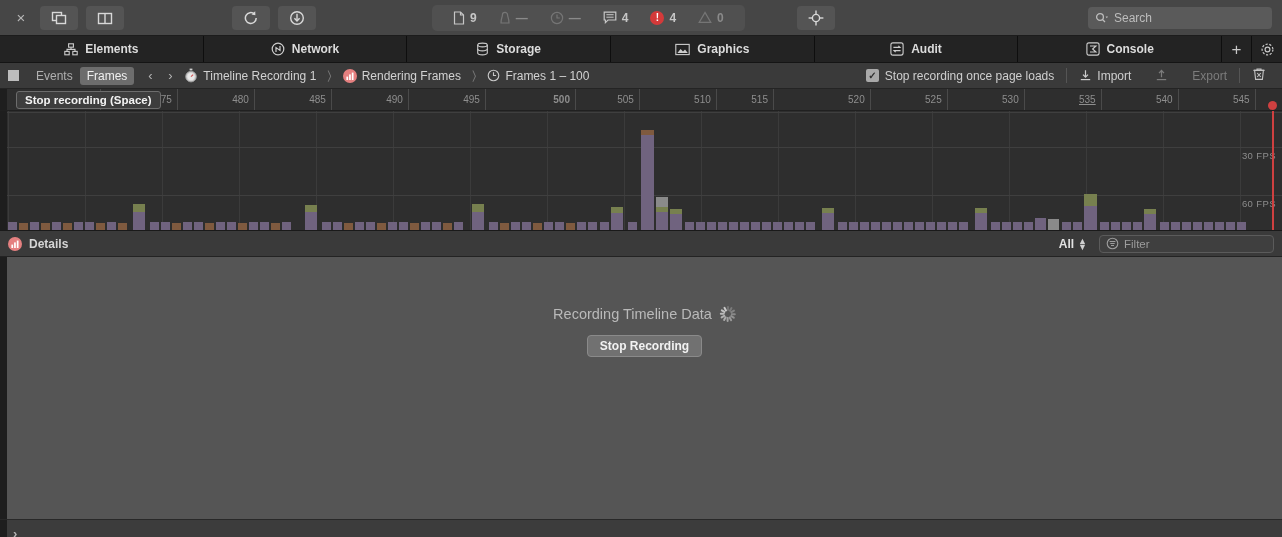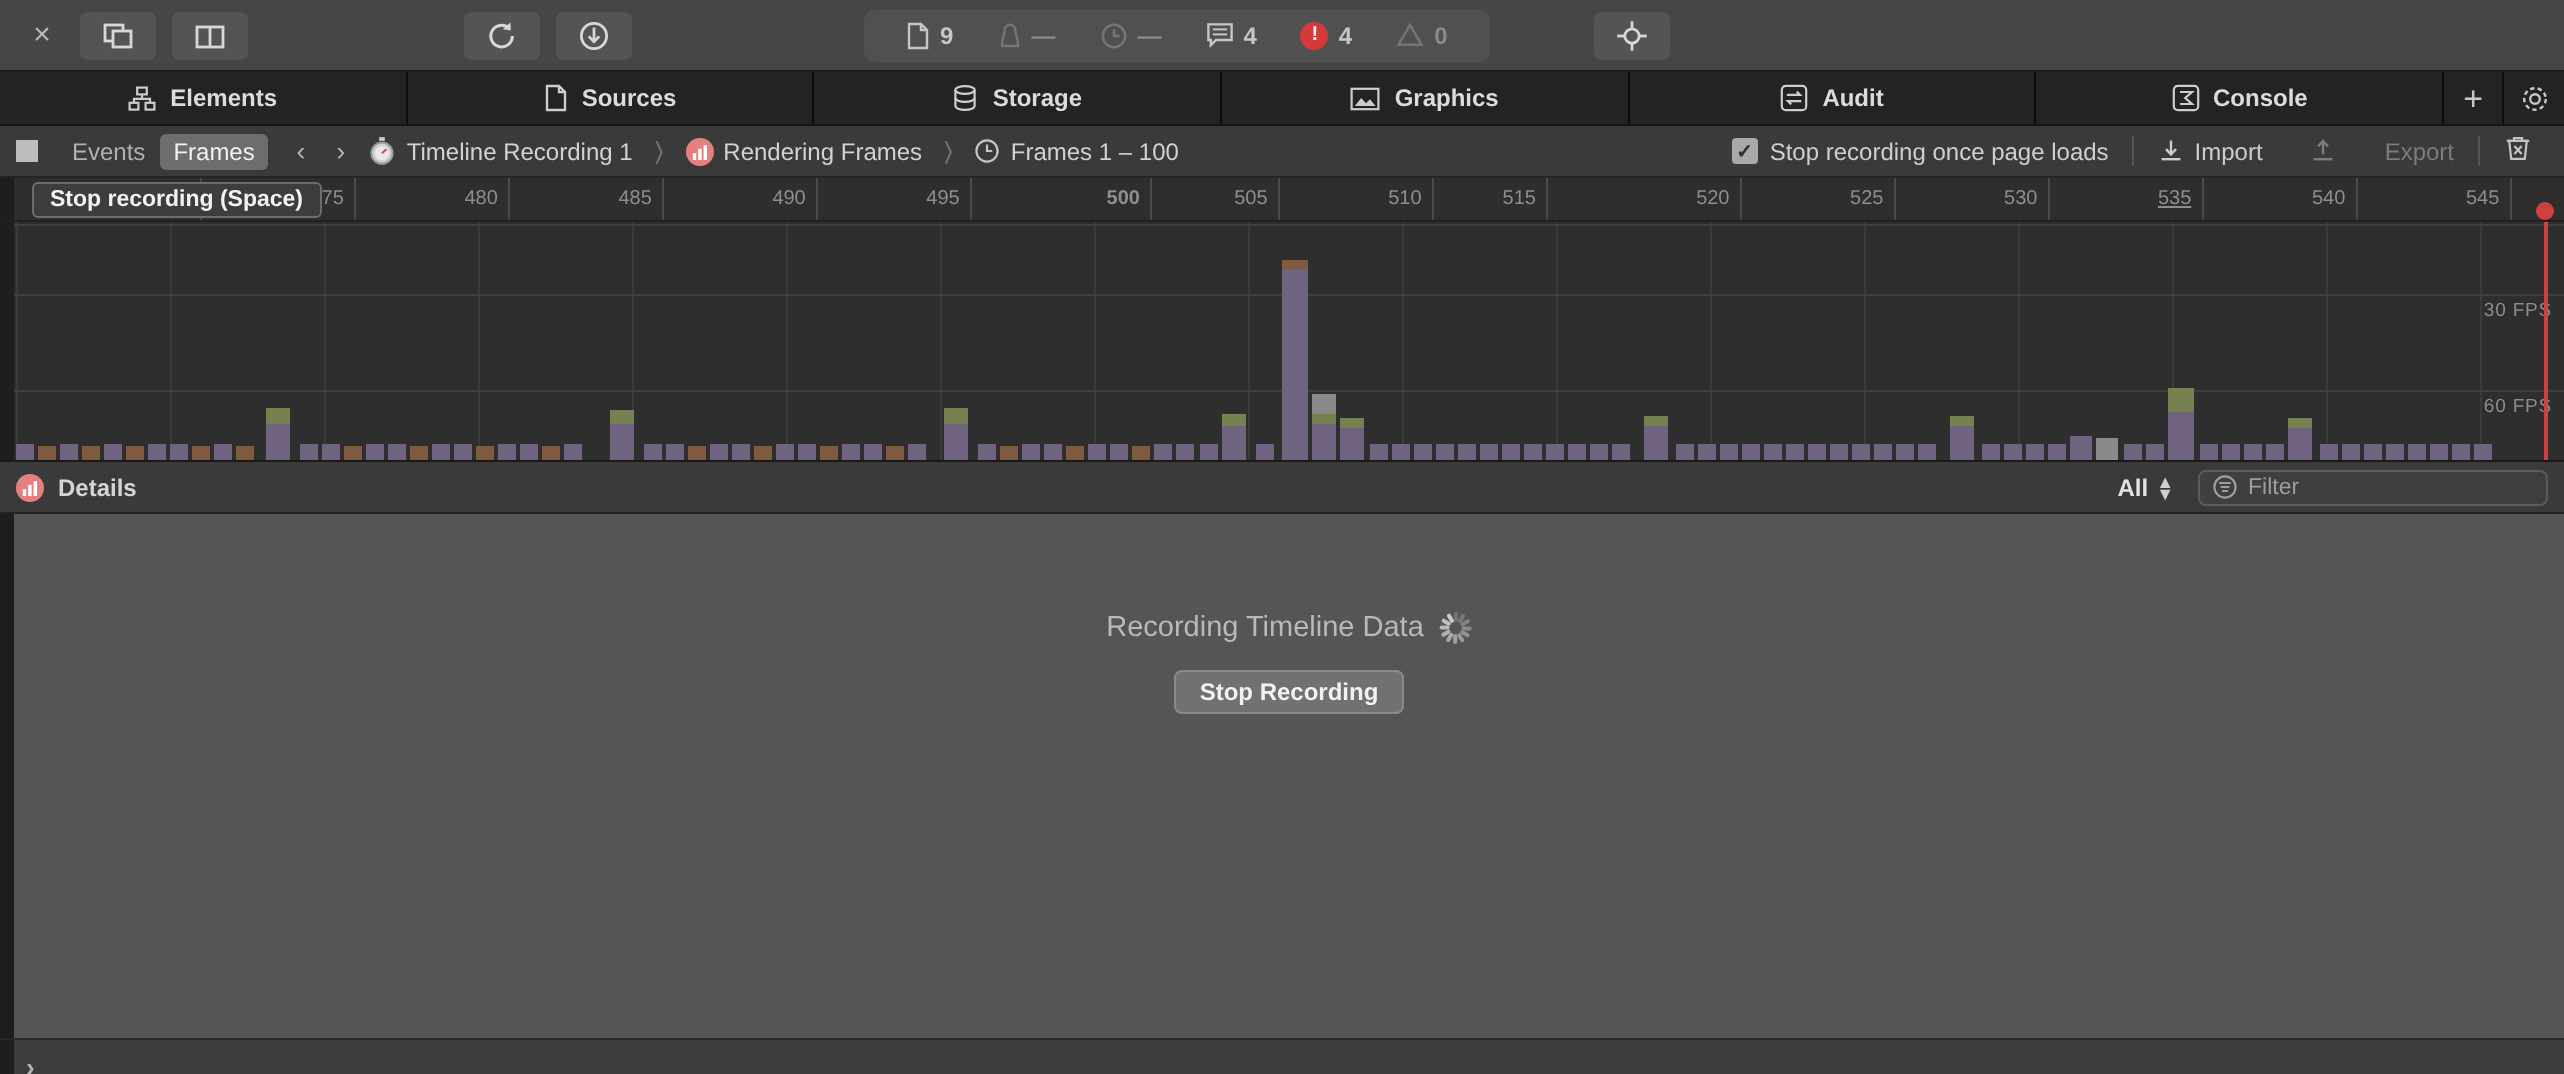--- a/index.html
+++ b/index.html
@@ -453,47 +453,57 @@
         <line x1="9" y1="1.6" x2="9" y2="5.2" stroke="#d8d8d8" stroke-width="1.4"></line>
         <line x1="9" y1="12.8" x2="9" y2="16.4" stroke="#d8d8d8" stroke-width="1.4"></line>
         <line x1="1.6" y1="9" x2="5.2" y2="9" stroke="#d8d8d8" stroke-width="1.4"></line>
         <line x1="12.8" y1="9" x2="16.4" y2="9" stroke="#d8d8d8" stroke-width="1.4"></line>
       </svg>
     </span>
   </div>
 
   <div style="margin-left:auto"></div>
 
+  <div class="search-box">
+    <span class="ico">
+      <svg width="14" height="12" viewBox="0 0 14 12">
+        <circle cx="5" cy="5" r="3.4" fill="none" stroke="#bdbdbd" stroke-width="1.3"></circle>
+        <line x1="7.6" y1="7.6" x2="10" y2="10" stroke="#bdbdbd" stroke-width="1.3"></line>
+        <path d="M10.6 4.4 L13 4.4 L11.8 6.2 Z" fill="#bdbdbd"></path>
+      </svg>
+    </span>
+    <span title="Search">Search</span>
+  </div>
 
 </div>
 
 <div class="tabbar">
 
   <div class="tab">
     <span class="ico">
       <svg width="14" height="13" viewBox="0 0 14 13">
         <rect x="4.6" y="0.8" width="4.8" height="3.4" fill="none" stroke="#dcdcdc" stroke-width="1.1"></rect>
         <rect x="0.8" y="8.4" width="4.4" height="3.4" fill="none" stroke="#dcdcdc" stroke-width="1.1"></rect>
         <rect x="8.8" y="8.4" width="4.4" height="3.4" fill="none" stroke="#dcdcdc" stroke-width="1.1"></rect>
         <path d="M7 4.4 V6.4 M3 8.4 V6.4 H11 V8.4" fill="none" stroke="#dcdcdc" stroke-width="1.1"></path>
       </svg>
     </span>
     <span>Elements</span>
   </div>
 
-
   <div class="tab">
     <span class="ico">
-      <svg width="12" height="14" viewBox="0 0 12 14">
-        <path d="M1.5 1 H7.5 L10.5 4 V13 H1.5 Z" fill="none" stroke="#dcdcdc" stroke-width="1.2"></path>
-        <path d="M7.5 1 V4 H10.5" fill="none" stroke="#dcdcdc" stroke-width="1.2"></path>
-      </svg>
-    </span>
-    <span>Sources</span>
-  </div>
+      <svg width="14" height="14" viewBox="0 0 14 14">
+        <circle cx="7" cy="7" r="5.8" fill="none" stroke="#dcdcdc" stroke-width="1.2"></circle>
+        <path d="M5 10 L5 5.6 L9 8.4 L9 4" fill="none" stroke="#dcdcdc" stroke-width="1.2"></path>
+      </svg>
+    </span>
+    <span>Network</span>
+  </div>
+
 
 
   <div class="tab">
     <span class="ico">
       <svg width="13" height="14" viewBox="0 0 13 14">
         <ellipse cx="6.5" cy="3" rx="4.8" ry="1.9" fill="none" stroke="#dcdcdc" stroke-width="1.1"></ellipse>
         <path d="M1.7 3 V7 A4.8 1.9 0 0 0 11.3 7 V3" fill="none" stroke="#dcdcdc" stroke-width="1.1"></path>
         <path d="M1.7 7 V11 A4.8 1.9 0 0 0 11.3 11 V7" fill="none" stroke="#dcdcdc" stroke-width="1.1"></path>
       </svg>
     </span>

